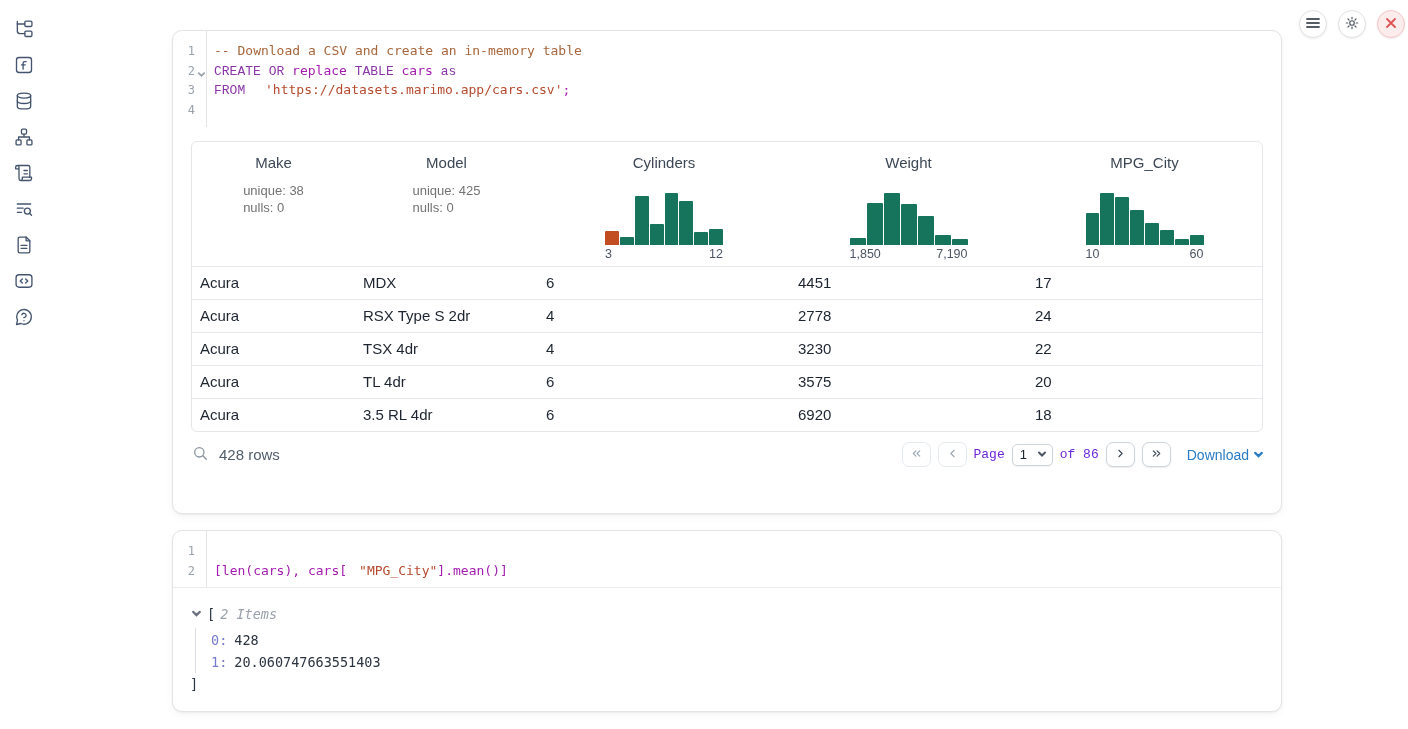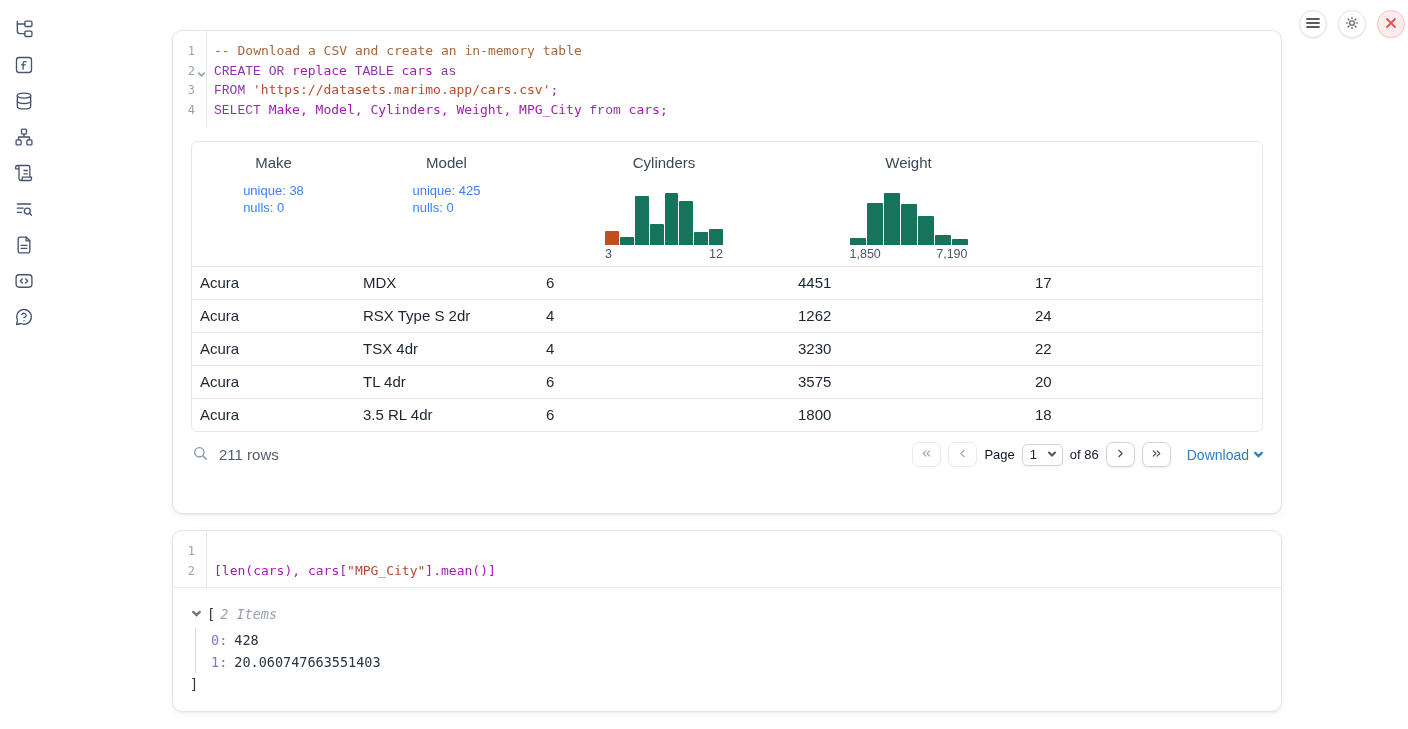--- a/index.html
+++ b/index.html
@@ -26,51 +26,51 @@
   
   .code-area { position:relative; padding:10px 0 7px 0; }
   .code-area::after { content:""; position:absolute; left:33px; top:0; bottom:0; border-left:1px solid #e4e4e4; }
   .code-line { display:flex; height:19.7px; align-items:center; font-family:"DejaVu Sans Mono",monospace; font-size:13px; }
   .gutter { position:relative; flex:0 0 33px; text-align:right; padding-right:11px; color:#9aa3ac; font-size:12px; z-index:1; }
   .fold-chevron { position:absolute; right:0px; top:4px; }
   .fold-chevron svg { width:9px; height:9px; stroke:#9aa3ac; fill:none; stroke-width:2; stroke-linecap:round; }
   .code-text { padding-left:8px; white-space:pre; color:#2f3337; }
   .tok-keyword { color:#8a36a7;font-family:Liberation Mono, monospace; }
   .tok-comment { color:#a8663c;margin-top:15px; }
-  .tok-string  { color:#b54a2e; }
+  .tok-string  { color:#b54a2e;margin-left:12px; }
   .tok-plain   { color:#a21caf; }
 
   
   .outvar-row { display:flex; align-items:center; height:27px; border-top:1px solid #ececec; border-bottom:1px solid #ececec; padding:0 12px; }
   .outvar-label { color:#0b6191; font-weight:bold; font-size:12px; }
   .outvar-input { margin-left:9px; width:80px; height:19px; border:1px solid #c9d4de; border-radius:5px; font-family:"Liberation Sans",sans-serif; font-weight:bold; font-size:12px; color:#0b6191; padding:0 7px; outline:none; }
   .lang-badge { margin-left:auto; color:#16709f; font-weight:bold; font-size:12px; }
 
   
   .table-wrap { margin:14px 18px 0 18px; border:1px solid #e4e7ea; border-radius:6px; overflow:hidden; }
   .thead { display:grid; grid-template-columns:163px 183px 252px 237px 1fr; height:124px; }
   .th { padding:12px 8px 5px 8px; display:flex; flex-direction:column; align-items:center; }
   .th-name { font-size:15px; color:#3d4856; cursor:pointer; }
-  .th-stats { margin-top:12px; font-size:13px; color:#3b82f6; line-height:1.3; }
+  .th-stats { margin-top:12px; font-size:13px; color:#737373; line-height:1.3; }
   .hist { margin-top:auto; width:118px; height:52px; display:flex; align-items:flex-end; gap:1px; }
   .hist-bar { flex:1 1 0; border-radius:1px 1px 0 0; }
   .hist-labels { width:118px; display:flex; justify-content:space-between; font-size:12.5px; color:#4b5563; margin-top:2px; }
   .tbody .tr { display:grid; grid-template-columns:163px 183px 252px 237px 1fr; height:33px; align-items:center; border-top:1px solid #e6e8eb; cursor:default; }
   .td { padding:0 8px; font-size:15px; color:#1d2530; white-space:nowrap; }
 
   
   .table-footer { display:flex; align-items:center; height:46px; padding:0 17px; }
   .search-btn { background:none; border:none; cursor:pointer; width:20px; height:20px; display:flex; align-items:center; justify-content:center; }
   .search-btn svg { width:17px; height:17px; stroke:#8a95a1; fill:none; stroke-width:1.7; stroke-linecap:round; }
   .row-count { margin-left:9px; font-size:15px; color:#515d6b; }
   .pager { margin-left:auto; display:flex; align-items:center; gap:7px; }
   .pg-btn { width:29px; height:25px; background:#fff; border:1px solid #e5eaef; border-radius:7px; display:flex; align-items:center; justify-content:center; color:#9aa6b2; cursor:pointer; }
   .pg-btn svg { width:13px; height:13px; stroke:currentColor; fill:none; stroke-width:2; stroke-linecap:round; stroke-linejoin:round; }
   .pg-btn.enabled { border-color:#ccd4dc; color:#3b4754; box-shadow:0 1px 1.5px rgba(0,0,0,.08); }
-  .page-word, .of-word { font-size:13px; color:#0f172a; }
+  .page-word, .of-word { font-size:13px; color:#6d28d9;font-family:Liberation Mono, monospace; }
   .page-select { width:41px; height:22px; border:1px solid #ccd4dc; border-radius:5px; display:flex; align-items:center; justify-content:space-between; padding:0 5px 0 7px; font-size:13px; color:#1b2430; cursor:pointer; background:#fff; box-shadow:0 1px 1px rgba(0,0,0,.05); }
   .page-select svg { width:10px; height:10px; stroke:#4b5563; fill:none; stroke-width:2; stroke-linecap:round; }
   .download-btn { margin-left:9px; display:flex; align-items:center; gap:4px; color:#2b7cc4; font-size:14px; background:none; border:none; cursor:pointer; font-family:inherit; }
   .download-btn svg { width:11px; height:11px; stroke:#2b7cc4; fill:none; stroke-width:2; stroke-linecap:round; }
 
   
   .tree { padding:17px 18px 0 17px; font-family:"DejaVu Sans Mono",monospace; font-size:13.5px; color:#2b3440; }
   .tree-head { display:flex; align-items:center; gap:5px; height:18px; }
   .tree-toggle { background:none; border:none; cursor:pointer; width:12px; height:12px; display:flex; align-items:center; justify-content:center; padding:0; }
   .tree-toggle svg { width:11px; height:11px; stroke:#6b7280; fill:none; stroke-width:2; stroke-linecap:round; }
@@ -187,21 +187,20 @@
                 <path d="M2 3.5l3 3 3-3"></path>
               </svg></span></span>
           <span class="code-text"><span class="tok-keyword">CREATE</span><span class="tok-plain"> </span><span class="tok-keyword">OR</span><span class="tok-plain"> replace </span><span class="tok-keyword">TABLE</span><span class="tok-plain"> cars </span><span class="tok-keyword">as</span></span>
         </div>
         <div class="code-line">
           <span class="gutter">3</span>
           <span class="code-text"><span class="tok-keyword">FROM</span><span class="tok-plain"> </span><span class="tok-string">'https://datasets.marimo.app/cars.csv'</span><span class="tok-plain">;</span></span>
         </div>
         <div class="code-line">
           <span class="gutter">4</span>
-          <span class="code-text"><span class="tok-keyword">SELECT</span><span class="tok-plain"> Make, Model, Cylinders, Weight, MPG_City </span><span class="tok-keyword">from</span><span class="tok-plain"> cars;</span></span>
         </div>
       </div>
 
 
     <div class="table-wrap">
       <div class="thead" id="table-head">
           <div class="th">
             <span class="th-name">Make</span>
             <div class="th-stats">
               <div>unique: 38</div>
@@ -241,70 +240,87 @@
               <div class="hist-bar" style="height: 41px; background: rgb(23, 116, 92);"></div>
               <div class="hist-bar" style="height: 29px; background: rgb(23, 116, 92);"></div>
               <div class="hist-bar" style="height: 10px; background: rgb(23, 116, 92);"></div>
               <div class="hist-bar" style="height: 6px; background: rgb(23, 116, 92);"></div>
             </div>
             <div class="hist-labels">
               <span>1,850</span>
               <span>7,190</span>
             </div>
           </div>
+          <div class="th">
+            <span class="th-name">MPG_City</span>
+            <div class="hist">
+              <div class="hist-bar" style="height: 32px; background: rgb(23, 116, 92);"></div>
+              <div class="hist-bar" style="height: 52px; background: rgb(23, 116, 92);"></div>
+              <div class="hist-bar" style="height: 48px; background: rgb(23, 116, 92);"></div>
+              <div class="hist-bar" style="height: 35px; background: rgb(23, 116, 92);"></div>
+              <div class="hist-bar" style="height: 22px; background: rgb(23, 116, 92);"></div>
+              <div class="hist-bar" style="height: 15px; background: rgb(23, 116, 92);"></div>
+              <div class="hist-bar" style="height: 6px; background: rgb(23, 116, 92);"></div>
+              <div class="hist-bar" style="height: 10px; background: rgb(23, 116, 92);"></div>
+            </div>
+            <div class="hist-labels">
+              <span>10</span>
+              <span>60</span>
+            </div>
+          </div>
         </div>
       <div class="tbody" id="table-body">
           <div class="tr">
             <div class="td">Acura</div>
             <div class="td">MDX</div>
             <div class="td">6</div>
             <div class="td">4451</div>
             <div class="td">17</div>
           </div>
           <div class="tr">
             <div class="td">Acura</div>
             <div class="td">RSX Type S 2dr</div>
             <div class="td">4</div>
-            <div class="td">1262</div>
+            <div class="td">2778</div>
             <div class="td">24</div>
           </div>
           <div class="tr">
             <div class="td">Acura</div>
             <div class="td">TSX 4dr</div>
             <div class="td">4</div>
             <div class="td">3230</div>
             <div class="td">22</div>
           </div>
           <div class="tr">
             <div class="td">Acura</div>
             <div class="td">TL 4dr</div>
             <div class="td">6</div>
             <div class="td">3575</div>
             <div class="td">20</div>
           </div>
           <div class="tr">
             <div class="td">Acura</div>
             <div class="td">3.5 RL 4dr</div>
             <div class="td">6</div>
-            <div class="td">1800</div>
+            <div class="td">6920</div>
             <div class="td">18</div>
           </div>
         </div>
     </div>
 
     <div class="table-footer">
       <button class="search-btn">
         <span>
           <svg viewBox="0 0 22 22">
               <circle cx="9.5" cy="9.5" r="6"></circle>
               <path d="M14 14l4.5 4.5"></path>
             </svg>
         </span>
       </button>
-      <span class="row-count">211 rows</span>
+      <span class="row-count">428 rows</span>
 
       <div class="pager">
         <button class="pg-btn">
           <span>
             <svg viewBox="0 0 24 24">
                 <path d="M18 17l-5-5 5-5M11 17l-5-5 5-5"></path>
               </svg>
           </span>
         </button>
         <button class="pg-btn">

